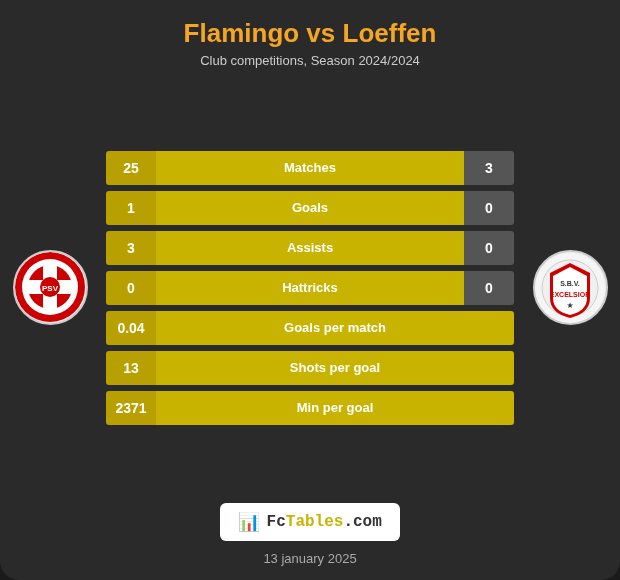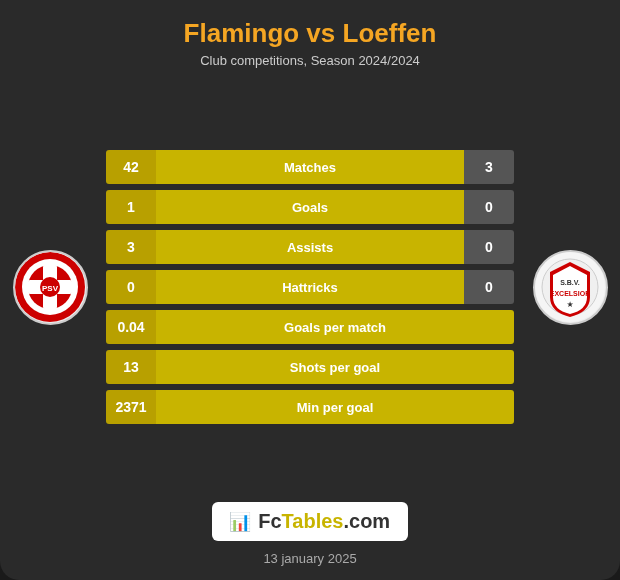--- a/index.html
+++ b/index.html
@@ -149,23 +149,24 @@
       align-items: center;
       gap: 6px;
     }
 
     .fctables-icon {
       font-size: 18px;
       color: #c8b400;
     }
 
     .fctables-text {
-      font-size: 20px;
+      font-size: 16px;
       font-weight: bold;
       color: #333;
+      font-family: Liberation Mono, monospace;
     }
 
     .fctables-text span {
       color: #c8b400;
     }
 
     .footer-date {
       color: #aaa;
       font-size: 13px;
       padding: 10px 0 14px;
@@ -194,21 +195,21 @@
           <rect x="28" y="13" width="14" height="44" fill="#fff" rx="2"></rect>
           <rect x="13" y="28" width="44" height="14" fill="#fff" rx="2"></rect>
           <circle cx="35" cy="35" r="10" fill="#cc0000"></circle>
           <text x="35" y="39" text-anchor="middle" fill="#fff" font-size="8" font-weight="bold" font-family="Arial">PSV</text>
         </svg>
       </div>
     </div>
 
     <div class="stats-center" id="stats-center">
     <div class="stat-row">
-        <div class="val-left">42</div>
+        <div class="val-left">25</div>
         <div class="stat-label-bar">Matches</div>
         <div class="val-right">3</div>
       </div>
         <div class="stat-row">
         <div class="val-left">1</div>
         <div class="stat-label-bar">Goals</div>
         <div class="val-right">0</div>
       </div>
         <div class="stat-row">
         <div class="val-left">3</div>

